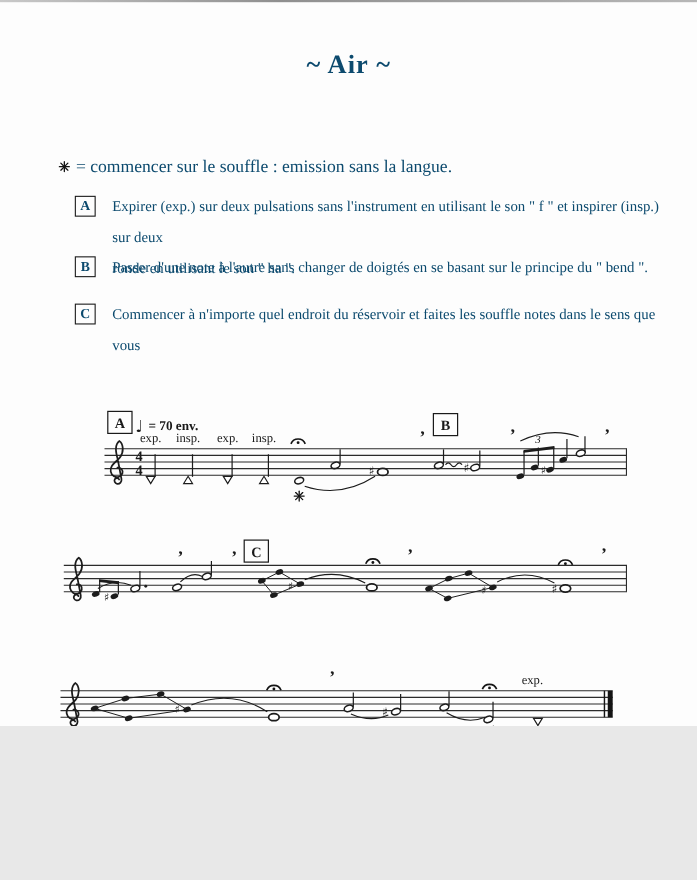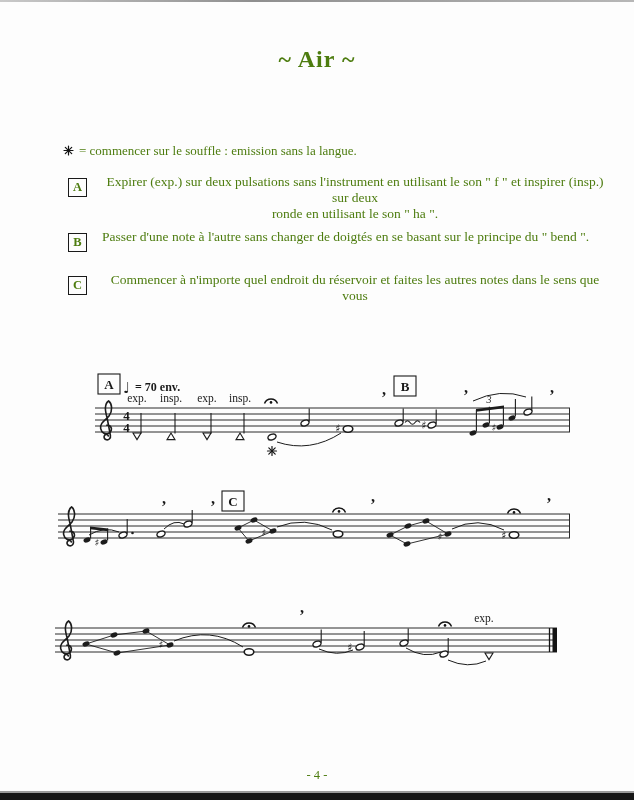--- a/index.html
+++ b/index.html
@@ -1,29 +1,29 @@
 <!DOCTYPE html>
 <html><head>
 <meta charset="utf-8">
 <style>
   html,body{margin:0;padding:0;background:#e8e8e8;}
-  .page{position:relative;width:634px;height:800px;background:#fdfdfd;overflow:hidden;
-        font-family:"Liberation Serif",serif;color:#4d7c0f;}
+  .page{position:relative;width:634px;height:660px;background:#fdfdfd;overflow:hidden;
+        font-family:"Liberation Serif",serif;color:#0c4a6e;}
   .top-edge{position:absolute;left:0;top:0;width:634px;height:2px;
             background:linear-gradient(90deg,#c9c9c9,#8f8f8f 40%,#b7b7b7);}
   .bottom-rule{position:absolute;left:0;top:791px;width:634px;height:1.5px;background:#9a9a9a;}
   .bottom-bar{position:absolute;left:0;top:793px;width:634px;height:7px;background:#161616;}
   .title{position:absolute;left:0;top:46px;width:634px;text-align:center;
          font-size:24px;font-weight:bold;letter-spacing:1px;}
-  .legend{position:absolute;left:62px;top:143px;font-size:13px;}
+  .legend{position:absolute;left:52px;top:143px;font-size:16px;}
   .legend svg{vertical-align:-2px;margin-right:4px;}
   .instr{position:absolute;left:68px;width:540px;display:flex;}
   .letterbox{width:17px;height:17px;border:1.2px solid #1a1a1a;flex:0 0 auto;
              text-align:center;font-size:12.5px;font-weight:bold;line-height:17px;}
-  .itext{margin-left:15px;font-size:13.5px;line-height:16px;margin-top:-4px;text-align:center;}
+  .itext{margin-left:15px;font-size:13.5px;line-height:28px;margin-top:-4px;}
   .score-svg{position:absolute;left:0;top:0;width:634px;height:800px;}
   .ending-text{position:absolute;left:482px;top:666px;font-size:12.5px;line-height:15px;}
   .pagenum{position:absolute;left:0;top:768px;width:634px;text-align:center;font-size:12.5px;}
   
   text{fill:#1a1a1a;font-family:"Liberation Serif",serif;}
   .ts{font-size:13px;font-weight:bold;text-anchor:middle;}
   .reh{font-size:13px;font-weight:bold;text-anchor:middle;}
   .lbl{font-size:11.5px;text-anchor:middle;}
   .sh{font-family:"DejaVu Sans",sans-serif;font-size:11px;text-anchor:middle;}
   .sh2{font-family:"DejaVu Sans",sans-serif;font-size:10px;text-anchor:middle;}
@@ -58,21 +58,21 @@
   <div class="instr" style="top:233px">
     <div class="letterbox">B</div>
     <div class="itext">
       <div>Passer d'une note à l'autre sans changer de doigtés en se basant sur le principe du " bend ".</div>
     </div>
   </div>
 
   <div class="instr" style="top:276px">
     <div class="letterbox">C</div>
     <div class="itext">
-      <div>Commencer à n'importe quel endroit du réservoir et faites les autres notes dans le sens que vous</div>
+      <div>Commencer à n'importe quel endroit du réservoir et faites les souffle notes dans le sens que vous</div>
     </div>
   </div>
 
   <svg class="score-svg" viewBox="0 0 634 800">
     <defs>
       <path id="clef" d="M 9.8,17.2 C 12.8,16.6 15.0,19.2 14.3,22.2 C 13.5,25.4 9.4,26.7 6.6,25.0 C 3.4,23.1 2.6,18.7 4.8,15.4 C 6.8,12.4 9.9,10.7 12.0,7.9 C 13.8,5.4 14.8,2.6 14.6,-0.5 C 14.4,-3.3 13.3,-5.8 11.6,-7.0 C 9.7,-5.7 8.5,-3.0 8.4,0.1 C 8.3,3.3 9.2,6.5 10.1,9.8 L 13.4,27.3 C 13.9,30.1 11.9,32.2 9.5,31.8 C 7.4,31.4 6.4,29.1 7.5,27.5 C 8.5,26.1 10.7,26.3 11.3,27.9" fill="none" stroke="#1c1c1c" stroke-width="1.6" stroke-linecap="round"></path>
       <g id="fermata">
         <path d="M -6.5,2.5 A 7,7 0 0 1 6.5,2.5" fill="none" stroke="#141414" stroke-width="1.5"></path>
         <circle cx="0" cy="1.4" r="1.3" fill="#141414"></circle>
       </g>

